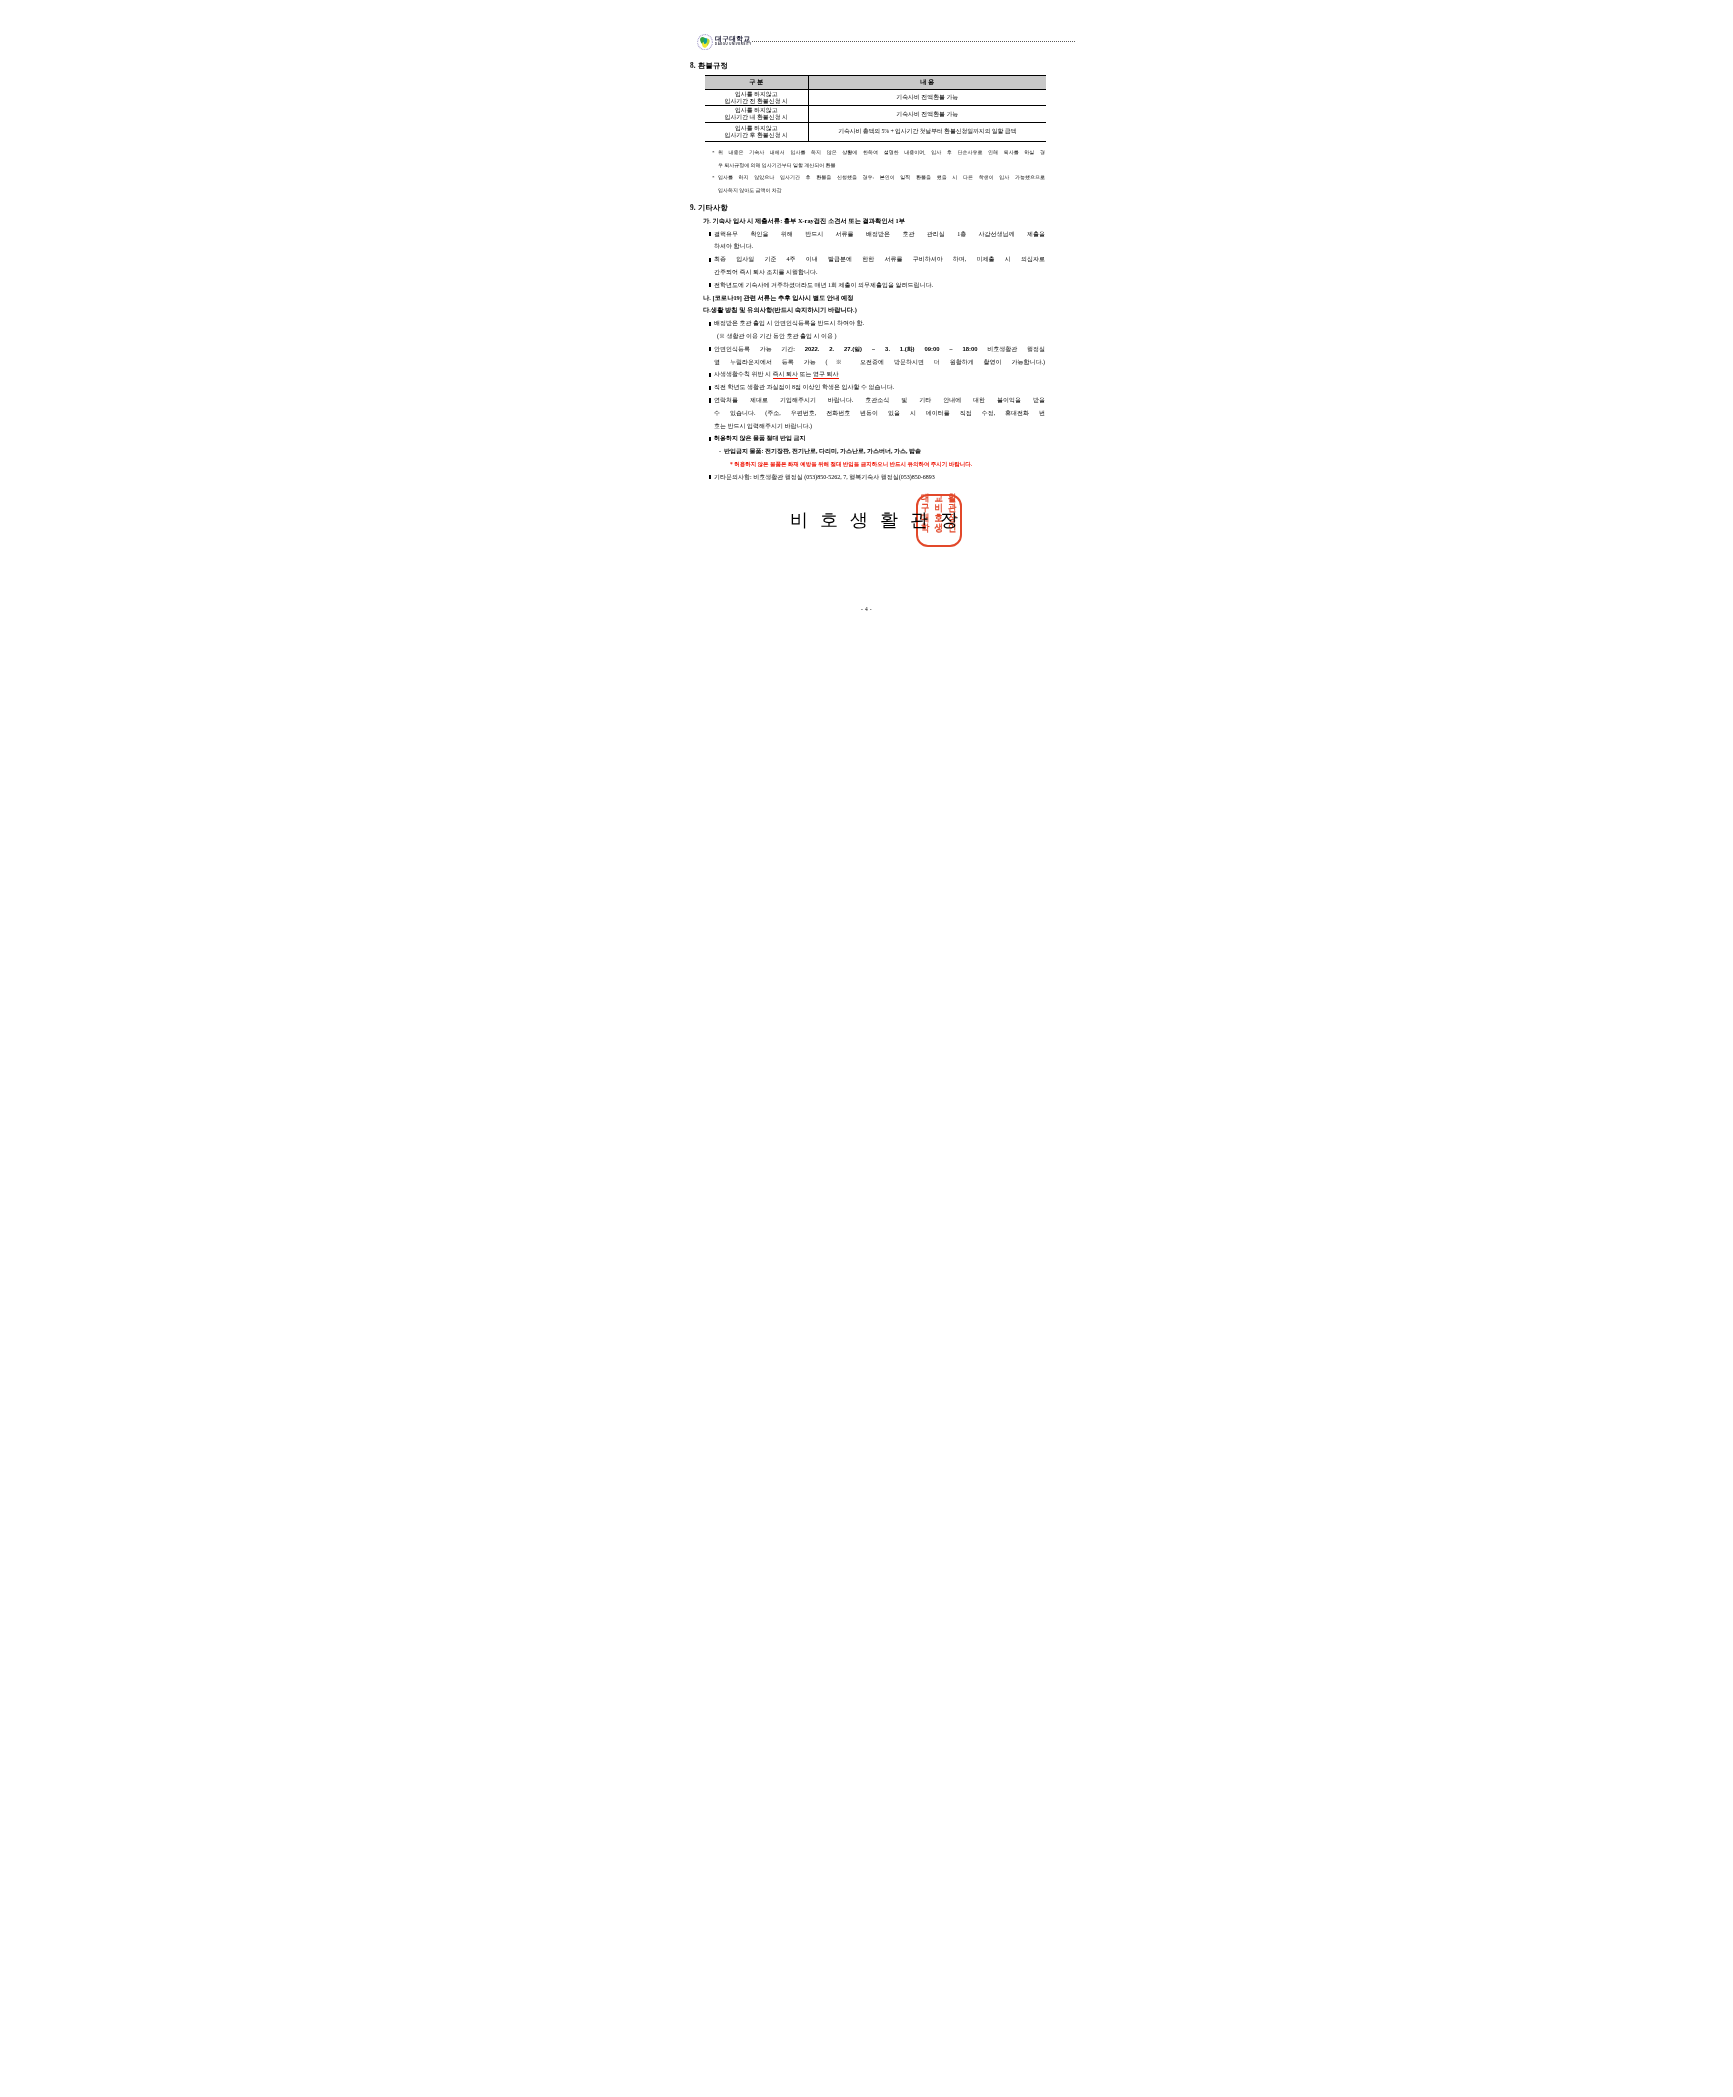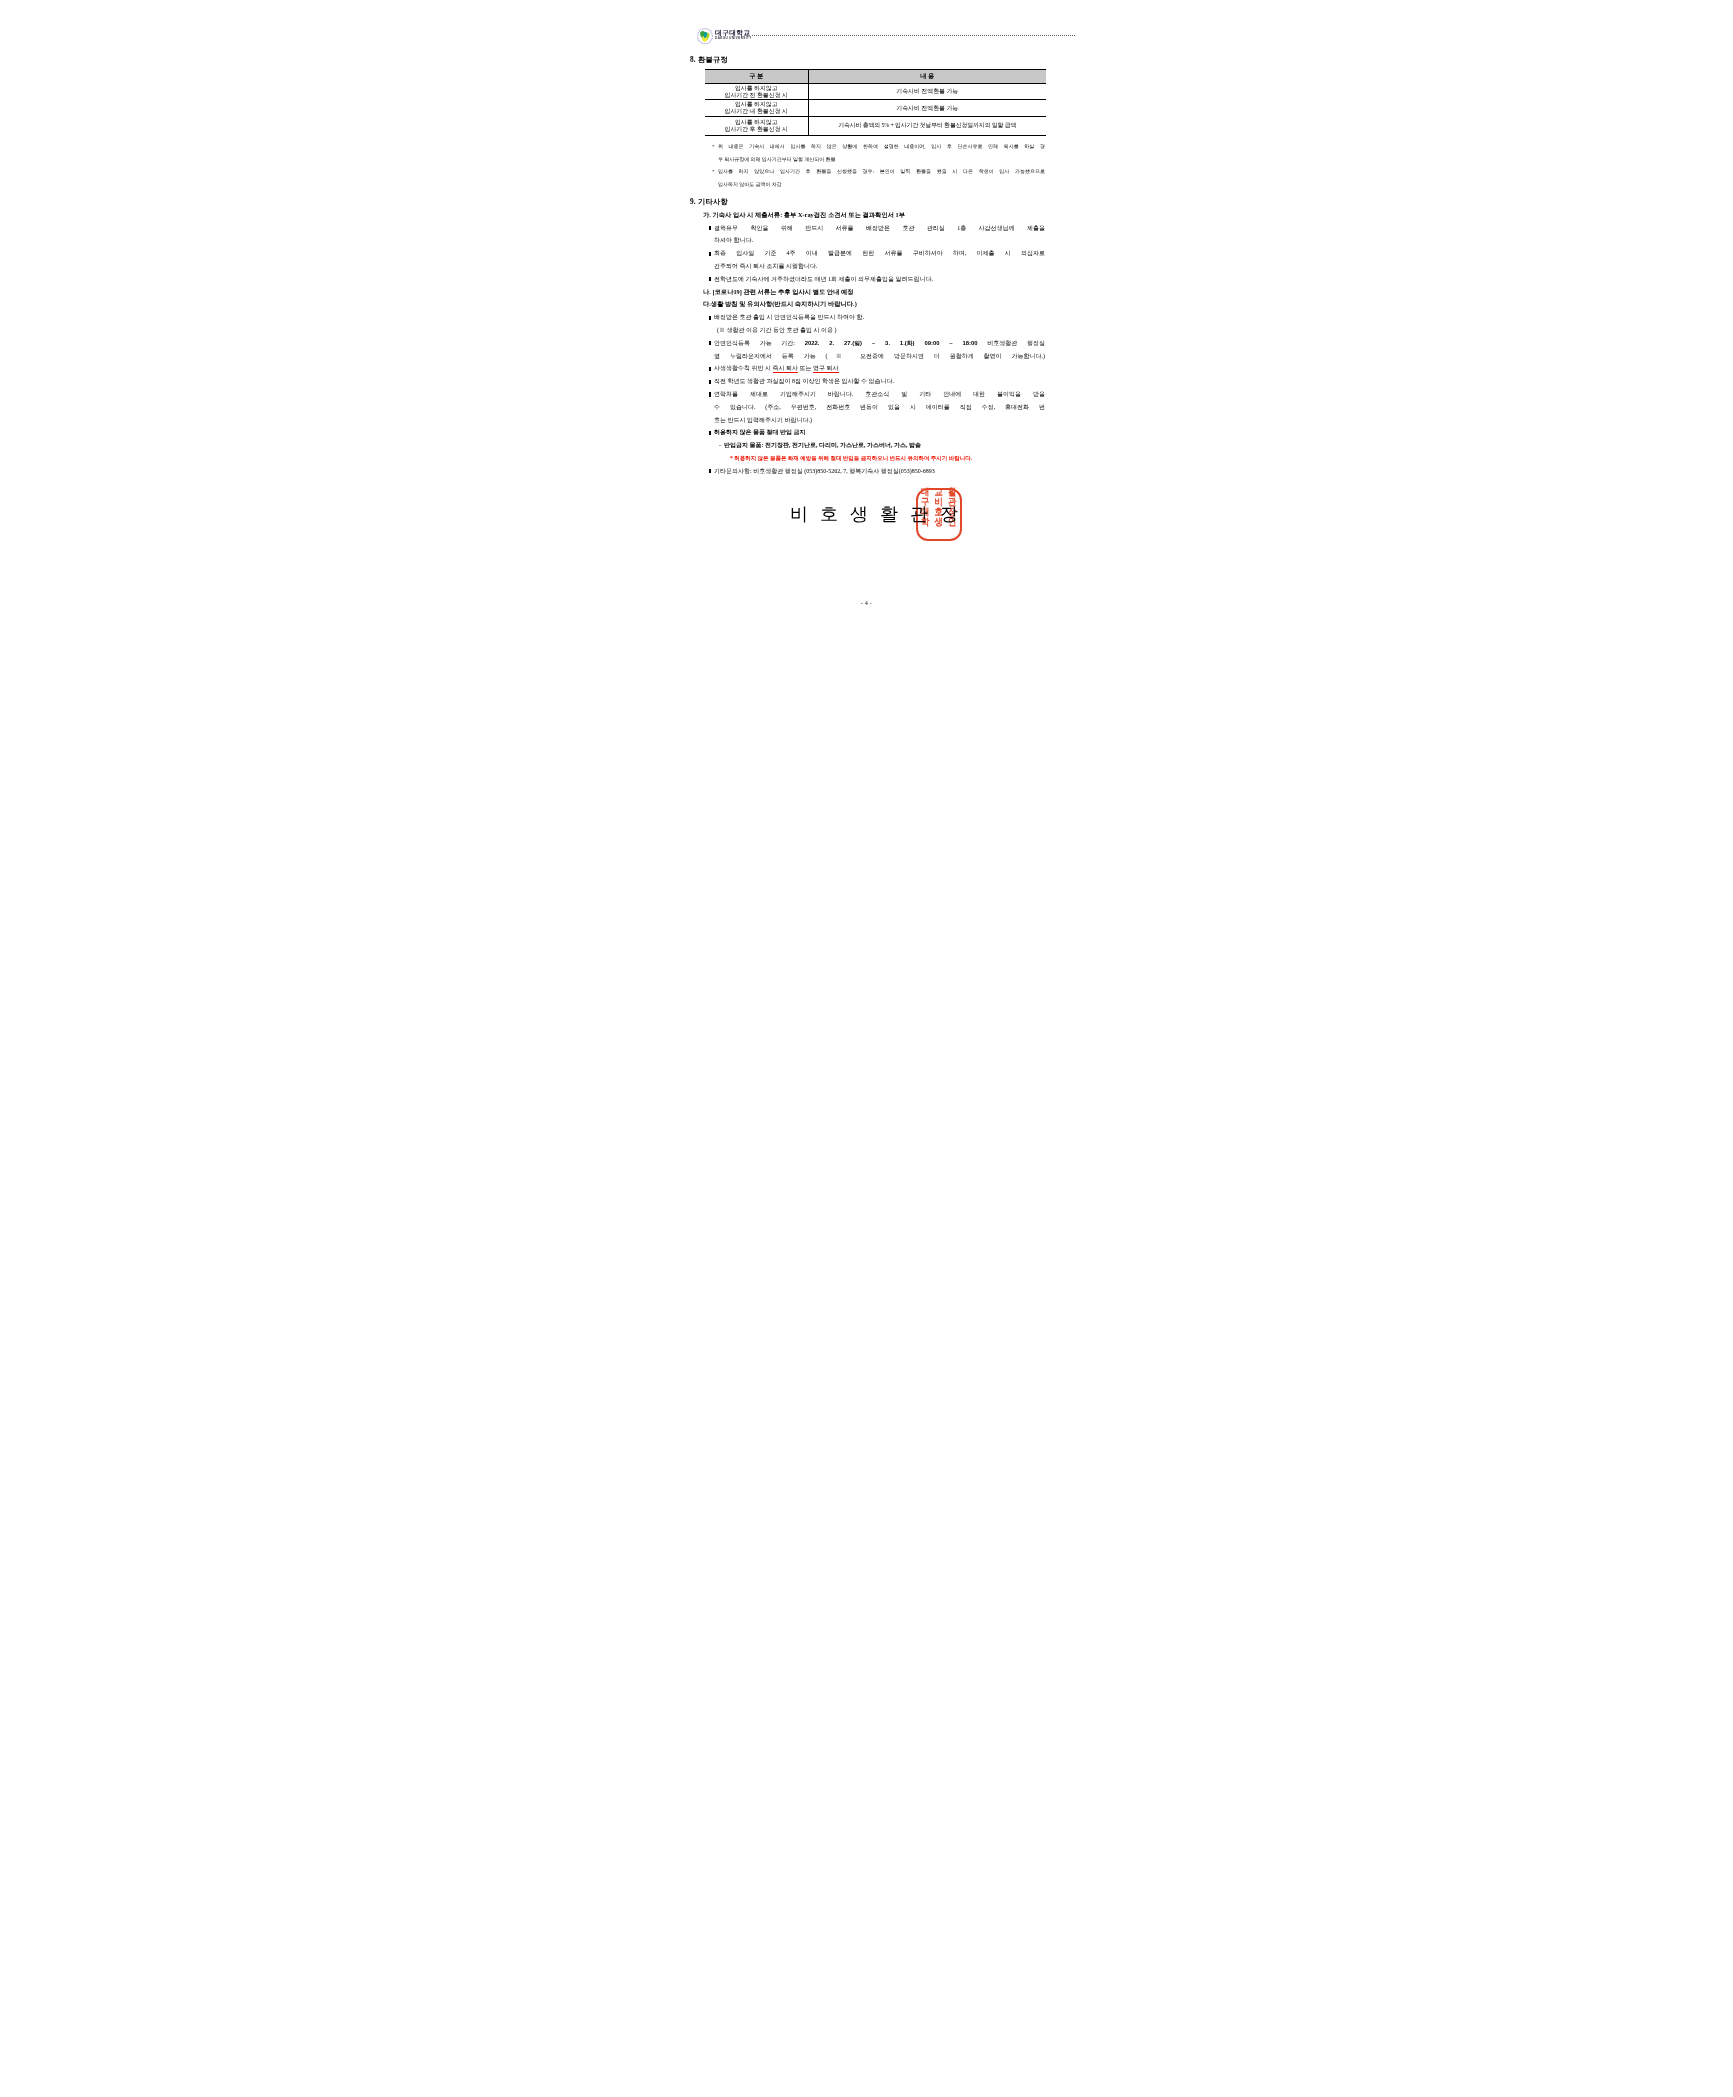--- a/index.html
+++ b/index.html
@@ -3,21 +3,21 @@
 <meta charset="utf-8">
 <style>
   * { box-sizing: border-box; margin: 0; padding: 0; }
   html, body { background: #ffffff; }
   body { font-family: "Liberation Serif", "DejaVu Serif", serif; color: #000; }
 
   .page {
     position: relative;
     width: 433px;
     height: 614px;
-    margin: 4px auto;
+    margin: 10px auto;
     background: #fff;
     overflow: hidden;
   }
 
   
   .logo { position: absolute; left: 47px; top: 23.5px; display: flex; align-items: flex-start; }
   .emblem { width: 16px; height: 16.4px; display: block; }
   .logo-text { margin-left: 2.1px; padding-top: 1.7px; }
   .logo-kr { font-family: "Liberation Sans", sans-serif; font-weight: bold; font-size: 6.7px; letter-spacing: 0.4px; color: #14142e; line-height: 7.6px; }
   .logo-en { font-family: "Liberation Sans", sans-serif; font-weight: bold; font-size: 2.9px; letter-spacing: 0.5px; color: #2a2a3a; line-height: 3.8px; }

